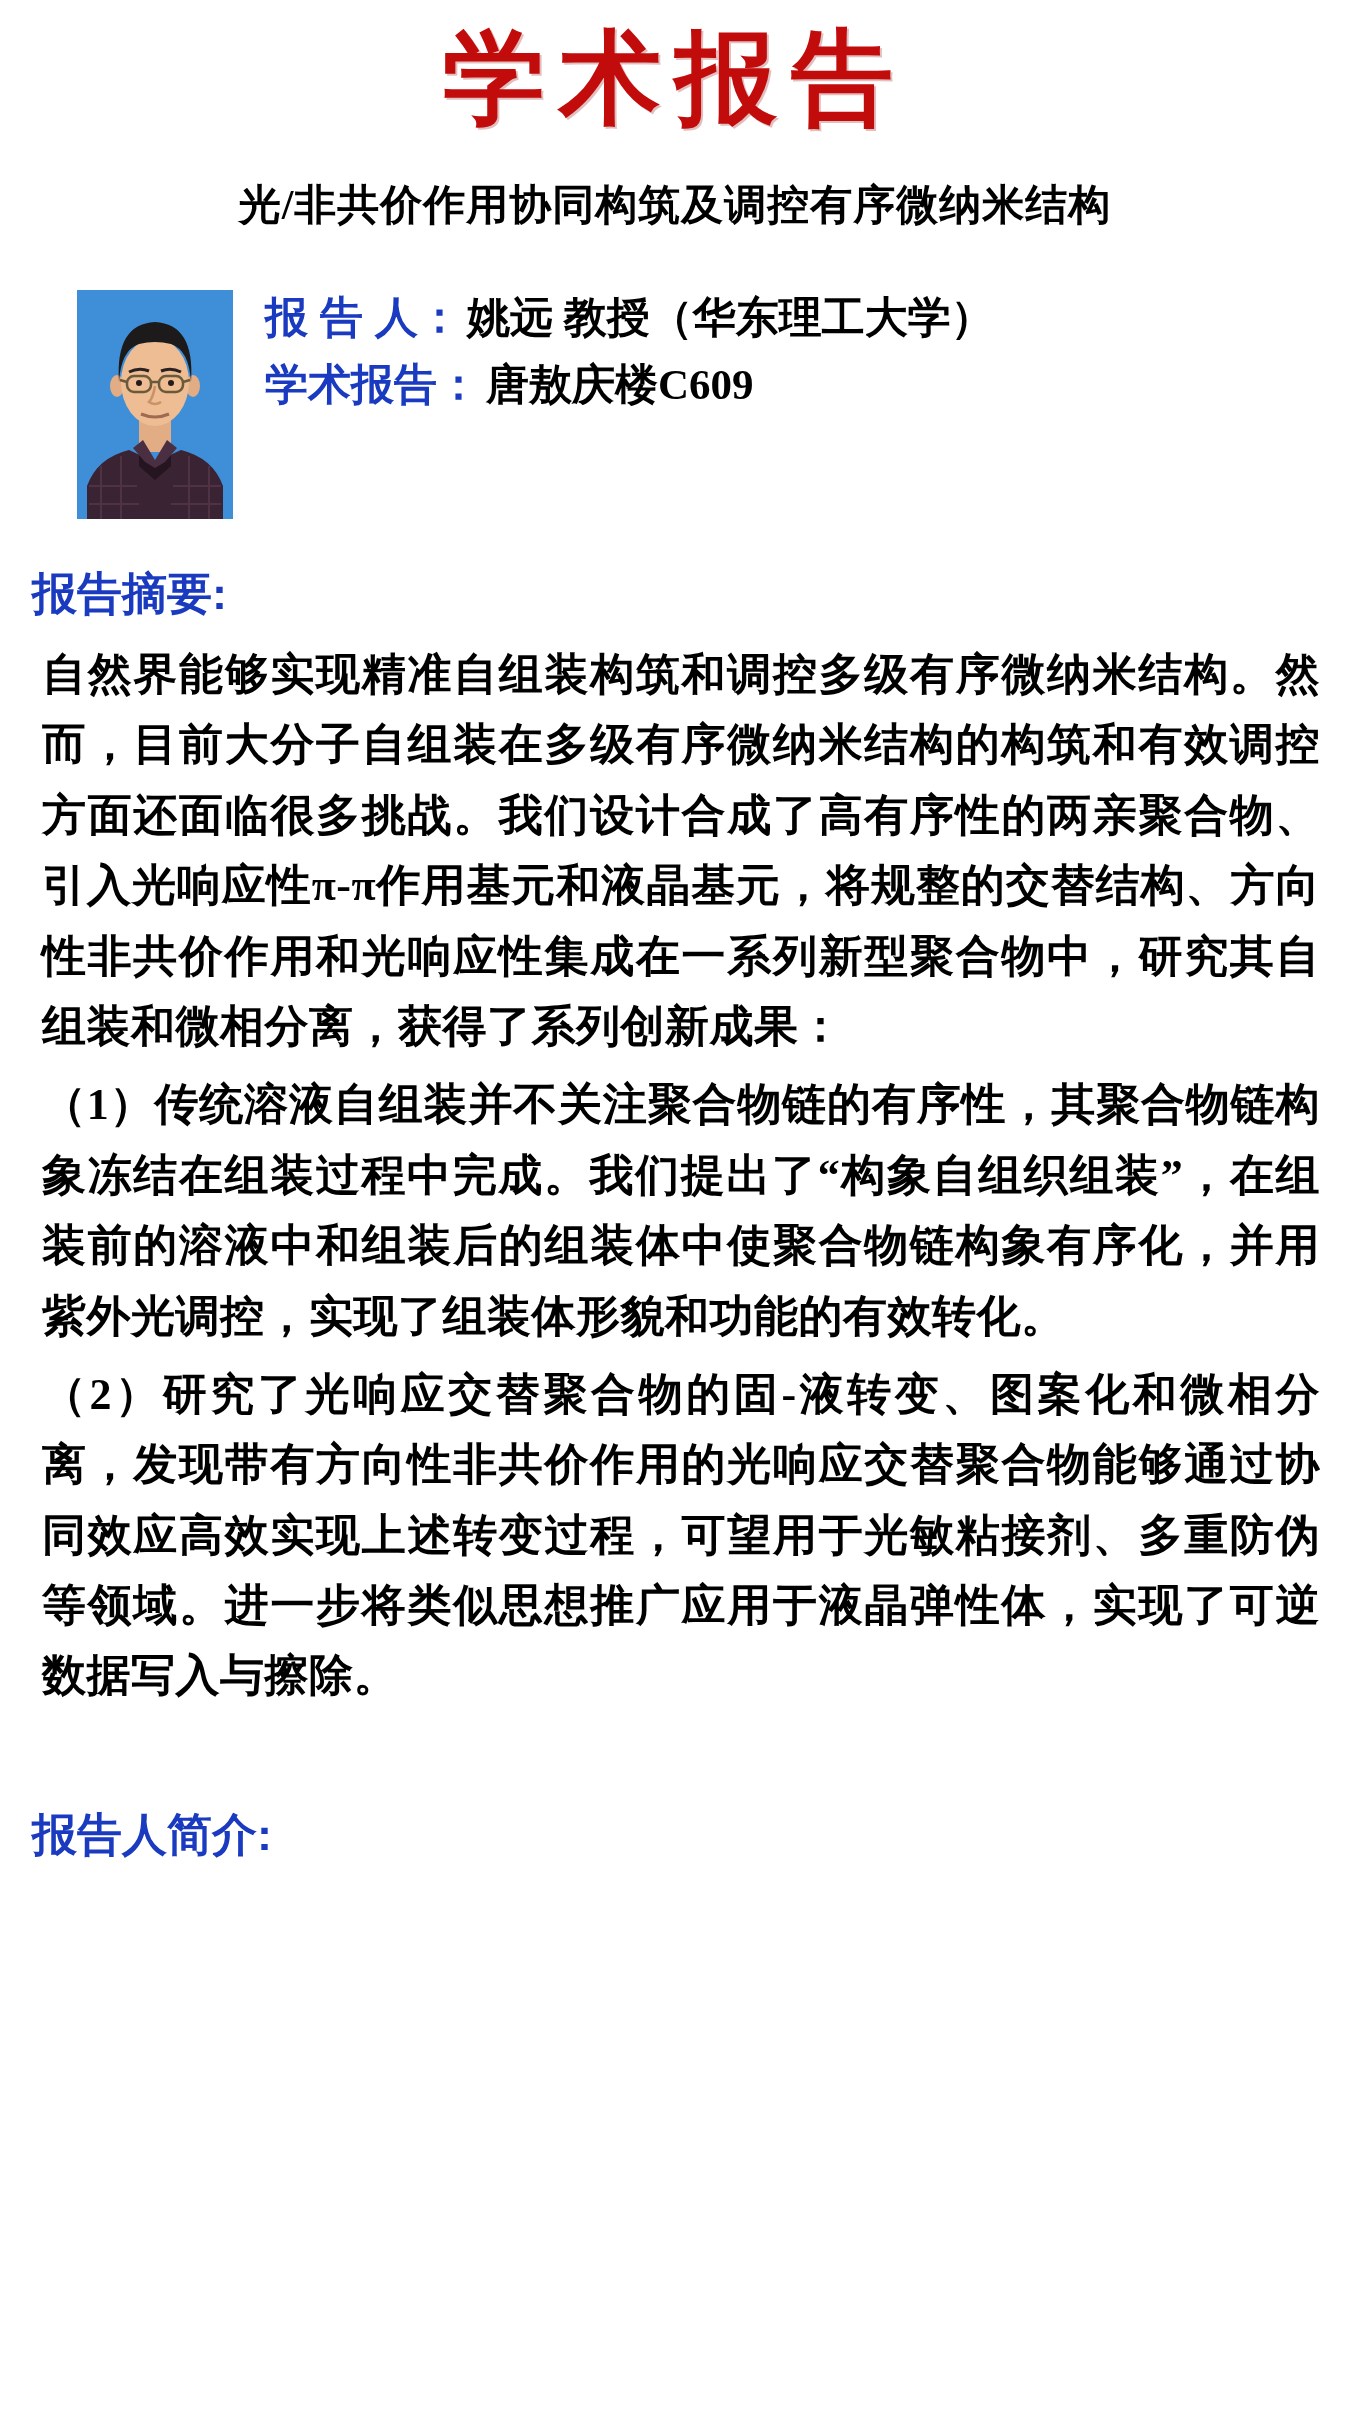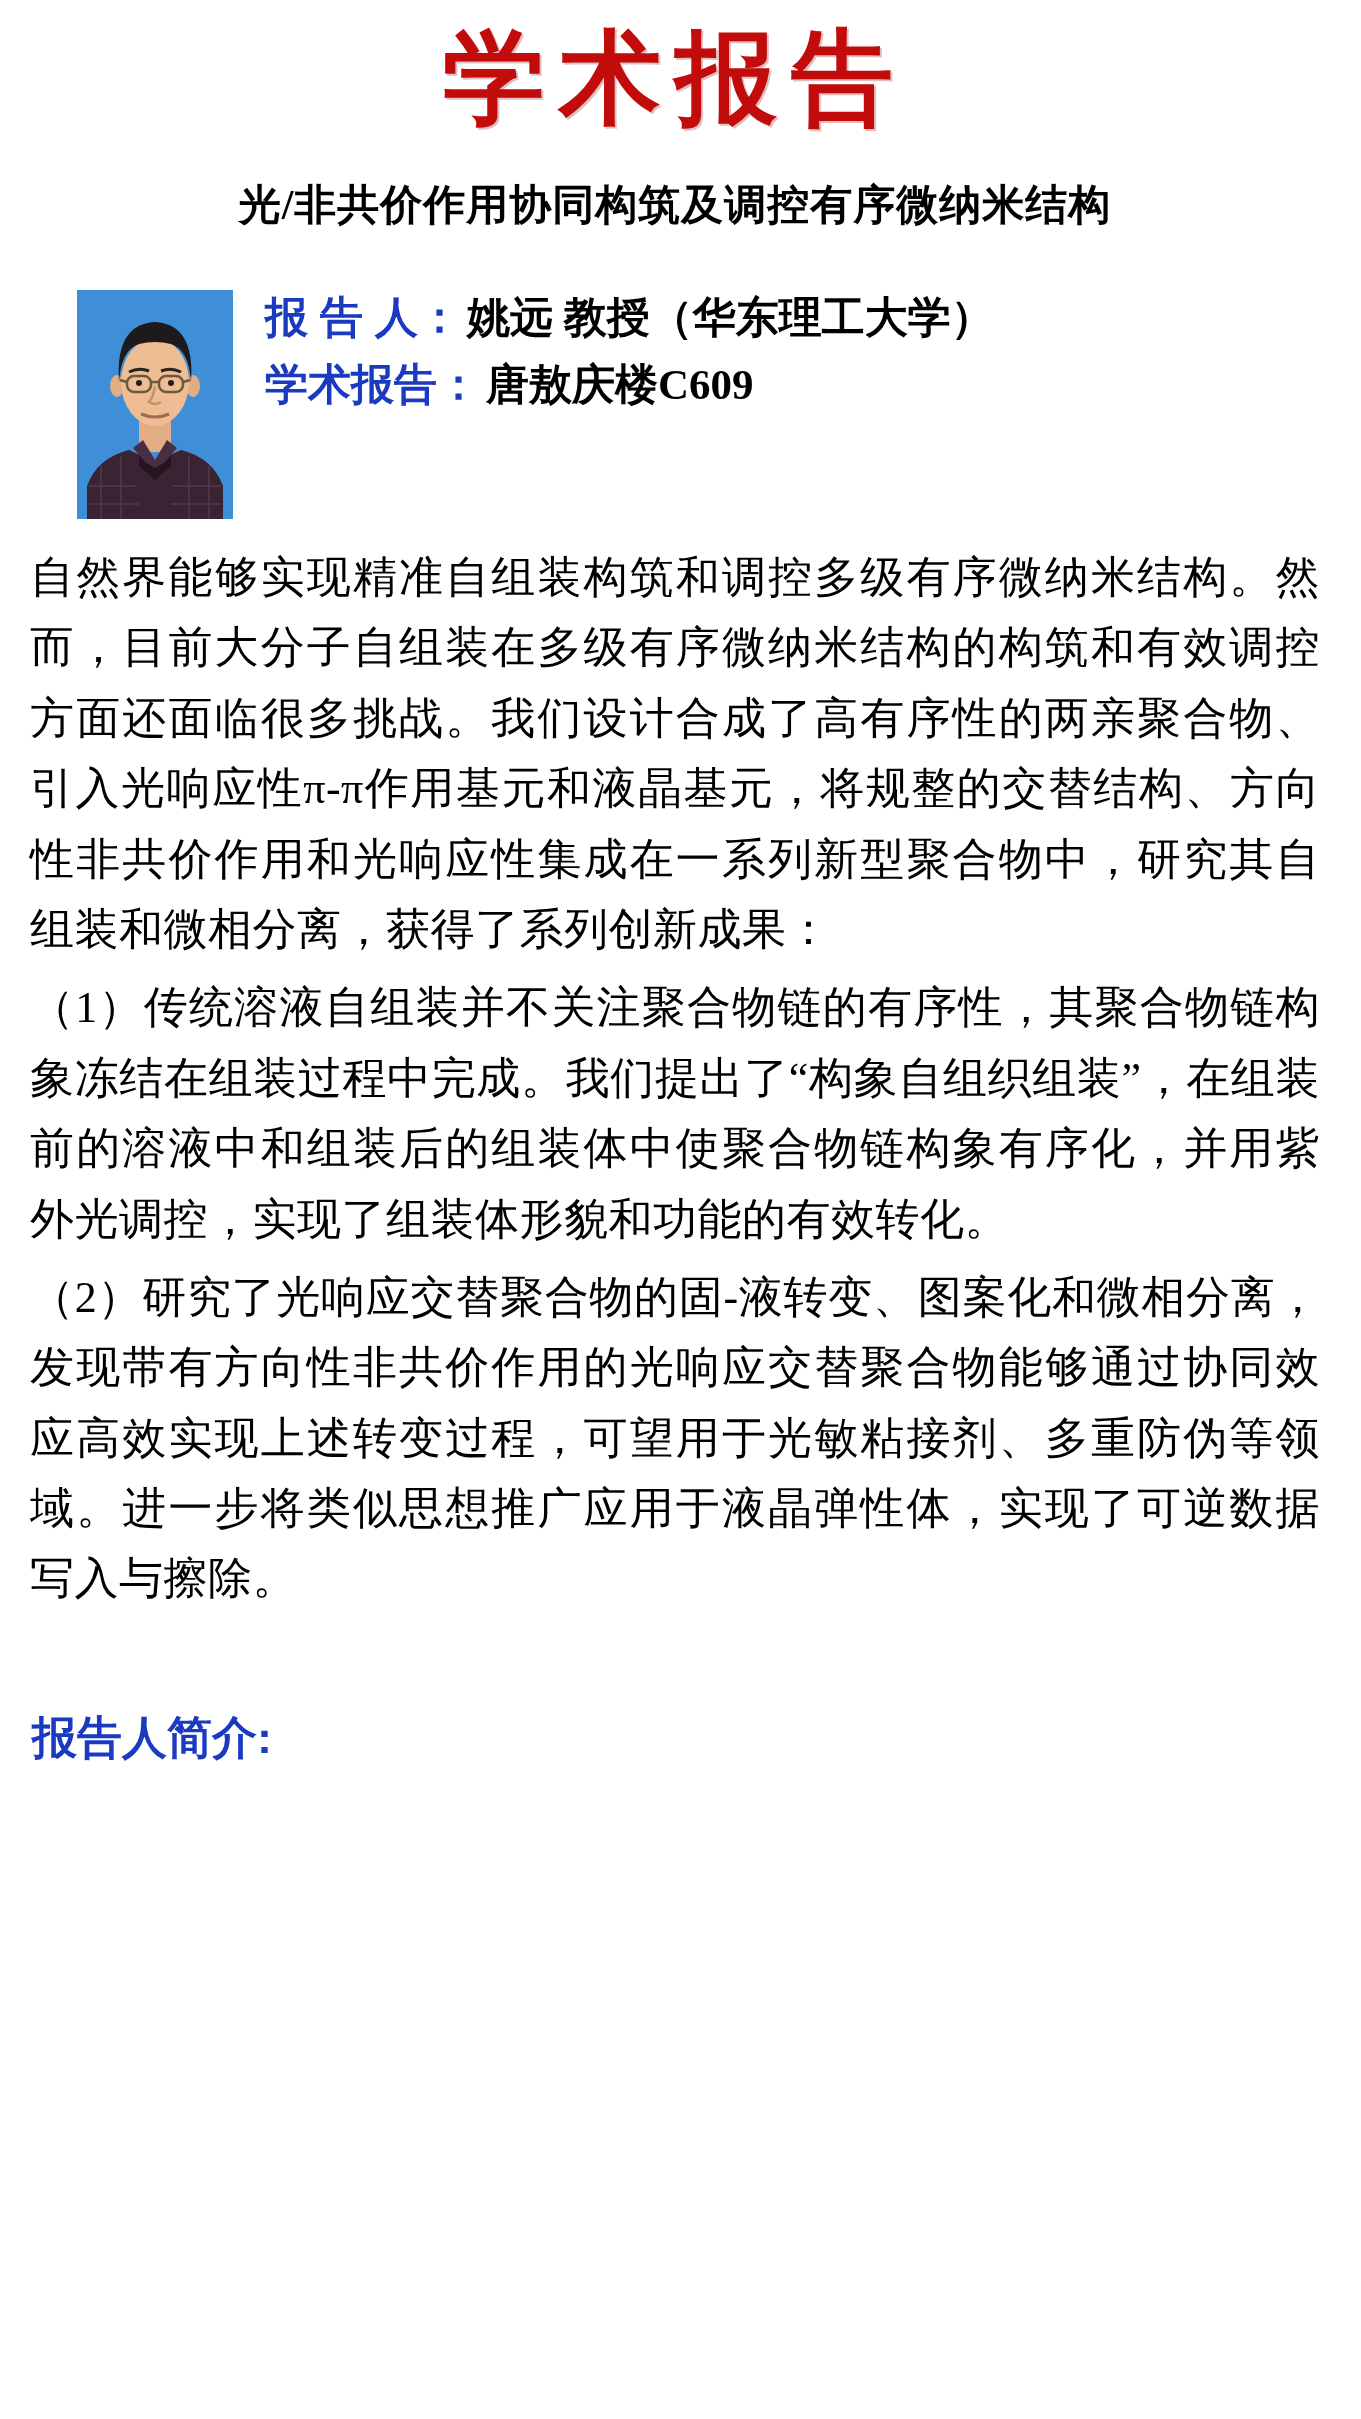--- a/index.html
+++ b/index.html
@@ -73,24 +73,24 @@
     color:var(--blue);
     font-size:45px;
     line-height:1.0;
     font-weight:bold;
     margin:52px 0 0 2px;
     font-family:"Liberation Sans","DejaVu Sans",sans-serif;
   }
   .section-heading.bio{margin-top:100px;}
   .body-para{
     font-size:44px;
-    font-weight:normal;
+    font-weight:bold;
     line-height:1.60;
     text-align:justify;
-    margin:24px 0 0 0;
+    margin:24px 0 0 12px;
     letter-spacing:0.5px;
   }
   .body-para.flow{margin-top:8px;}
 </style>
 </head>
 <body>
 
 <div class="page">
 
   <h1 class="main-title">学术报告</h1>
@@ -151,20 +151,21 @@
     <div class="info-rows">
       <div class="info-row">
         <span class="info-label">报 告 人：</span><span class="info-value">姚远 教授（华东理工大学）</span>
       </div>
       <div class="info-row">
         <span class="info-label">学术报告：</span><span class="info-value">唐敖庆楼C609</span>
       </div>
     </div>
   </div>
 
+  <div class="section-heading">报告摘要:</div>
 
   <p class="body-para">自然界能够实现精准自组装构筑和调控多级有序微纳米结构。然而，目前大分子自组装在多级有序微纳米结构的构筑和有效调控方面还面临很多挑战。我们设计合成了高有序性的两亲聚合物、引入光响应性π-π作用基元和液晶基元，将规整的交替结构、方向性非共价作用和光响应性集成在一系列新型聚合物中，研究其自组装和微相分离，获得了系列创新成果：</p>
   <p class="body-para flow">（1）传统溶液自组装并不关注聚合物链的有序性，其聚合物链构象冻结在组装过程中完成。我们提出了“构象自组织组装”，在组装前的溶液中和组装后的组装体中使聚合物链构象有序化，并用紫外光调控，实现了组装体形貌和功能的有效转化。</p>
   <p class="body-para flow">（2）研究了光响应交替聚合物的固-液转变、图案化和微相分离，发现带有方向性非共价作用的光响应交替聚合物能够通过协同效应高效实现上述转变过程，可望用于光敏粘接剂、多重防伪等领域。进一步将类似思想推广应用于液晶弹性体，实现了可逆数据写入与擦除。</p>
 
   <div class="section-heading bio">报告人简介:</div>
 
 
 </div>
 

